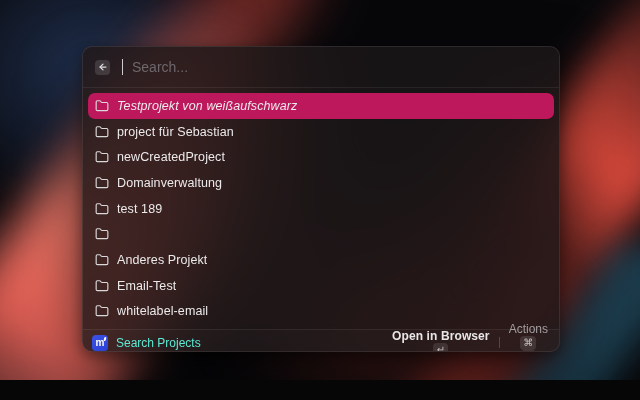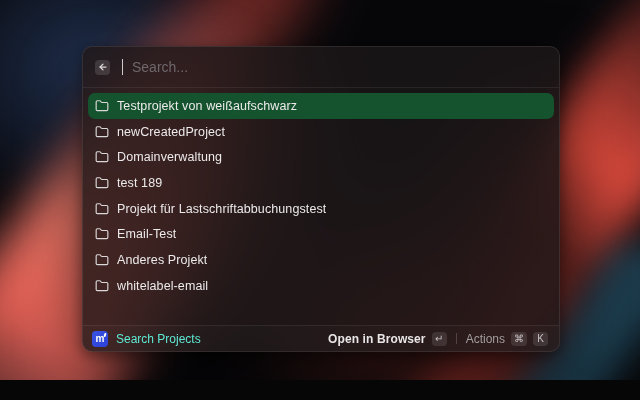--- a/index.html
+++ b/index.html
@@ -52,40 +52,40 @@
     align-items:center; justify-content:center; color:#dddadb; cursor:pointer; }
   .back-btn svg { width:10px; height:10px; display:block; }
   .caret { width:1px; height:16px; background:#cfcacd; margin-left:3px; }
   .search-input { flex:1; background:transparent; border:none; outline:none;
     color:#ece9ea; font-size:14px; font-family:"Liberation Sans", sans-serif; padding:0; }
   .search-input::placeholder { color:#6e686c; }
 
   .list { flex:1; padding:5px; display:flex; flex-direction:column; }
   .row { height:25.7px; flex:0 0 25.7px; border-radius:7px; display:flex;
     align-items:center; gap:8px; padding:0 7px; cursor:pointer; }
-  .row.selected { background:#14532d; }
+  .row.selected { background:#be185d;font-style:italic; }
   .row .ficon { width:14px; height:14px; flex:0 0 14px; color:#dbd8d9; display:flex; }
   .row .ficon svg { width:14px; height:14px; display:block; }
   .row .rlabel { font-size:12.5px; color:#eceaeb; letter-spacing:0.1px;
     white-space:nowrap; overflow:hidden; text-overflow:ellipsis; }
 
   .footer { height:26px; flex:0 0 26px; border-top:1px solid rgba(255,255,255,0.07);
     background:rgba(255,255,255,0.015);
     display:flex; align-items:center; padding:0 9px; gap:8px; }
   .logo { width:16px; height:16px; flex:0 0 16px; border-radius:4px;
     background:linear-gradient(140deg,#4a63f0,#2c41d6); position:relative;
     display:flex; align-items:center; justify-content:center;
     color:#fff; font-size:10px; font-weight:bold; line-height:1; }
   .logo::after { content:""; position:absolute; right:2.5px; top:2.5px; width:2px;
     height:4px; background:#fff; border-radius:1px; transform:rotate(18deg); }
   .footer-app { font-size:12px; color:#5eead4; }
   .footer-right { margin-left:auto; display:flex; align-items:center; gap:7px; }
-  .fbtn { display:flex; align-items:center; gap:6px; background:transparent;
+  .fbtn { display:flex; align-items:center; background:transparent;
     border:none; cursor:pointer; padding:2px 2px; border-radius:5px;
-    font-family:"Liberation Sans", sans-serif; }
+    font-family:"Liberation Sans", sans-serif;flex-direction:column; }
   .primary-label { font-size:12px; font-weight:bold; color:#e9e6e7; letter-spacing:0.1px; }
   .secondary-label { font-size:12px; color:#a39da0;text-align:center; }
   .kbd { min-width:15px; height:14px; padding:0 3px; border-radius:4px;
     background:rgba(255,255,255,0.11); color:#c6c1c4; font-size:10px;
     display:flex; align-items:center; justify-content:center; line-height:1; }
   .fsep { width:1px; height:11px; background:rgba(255,255,255,0.18); }
 </style>
 </head>
 <body>
 
@@ -126,20 +126,28 @@
       </svg>
     </span>
     <span class="rlabel">Testprojekt von weißaufschwarz</span>
   </div>
         <div class="row">
     <span class="ficon">
       <svg viewBox="0 0 24 24" fill="none" stroke="currentColor" stroke-width="2" stroke-linecap="round" stroke-linejoin="round">
         <path d="M20 20a2 2 0 0 0 2-2V8a2 2 0 0 0-2-2h-7.9a2 2 0 0 1-1.69-.9L9.6 3.9A2 2 0 0 0 7.93 3H4a2 2 0 0 0-2 2v13a2 2 0 0 0 2 2Z"></path>
       </svg>
     </span>
+    <span class="rlabel">project für Sebastian</span>
+  </div>
+        <div class="row">
+    <span class="ficon">
+      <svg viewBox="0 0 24 24" fill="none" stroke="currentColor" stroke-width="2" stroke-linecap="round" stroke-linejoin="round">
+        <path d="M20 20a2 2 0 0 0 2-2V8a2 2 0 0 0-2-2h-7.9a2 2 0 0 1-1.69-.9L9.6 3.9A2 2 0 0 0 7.93 3H4a2 2 0 0 0-2 2v13a2 2 0 0 0 2 2Z"></path>
+      </svg>
+    </span>
     <span class="rlabel">newCreatedProject</span>
   </div>
         <div class="row">
     <span class="ficon">
       <svg viewBox="0 0 24 24" fill="none" stroke="currentColor" stroke-width="2" stroke-linecap="round" stroke-linejoin="round">
         <path d="M20 20a2 2 0 0 0 2-2V8a2 2 0 0 0-2-2h-7.9a2 2 0 0 1-1.69-.9L9.6 3.9A2 2 0 0 0 7.93 3H4a2 2 0 0 0-2 2v13a2 2 0 0 0 2 2Z"></path>
       </svg>
     </span>
     <span class="rlabel">Domainverwaltung</span>
   </div>
@@ -150,37 +158,36 @@
       </svg>
     </span>
     <span class="rlabel">test 189</span>
   </div>
         <div class="row">
     <span class="ficon">
       <svg viewBox="0 0 24 24" fill="none" stroke="currentColor" stroke-width="2" stroke-linecap="round" stroke-linejoin="round">
         <path d="M20 20a2 2 0 0 0 2-2V8a2 2 0 0 0-2-2h-7.9a2 2 0 0 1-1.69-.9L9.6 3.9A2 2 0 0 0 7.93 3H4a2 2 0 0 0-2 2v13a2 2 0 0 0 2 2Z"></path>
       </svg>
     </span>
-    <span class="rlabel">Projekt für Lastschriftabbuchungstest</span>
+  </div>
+        <div class="row">
+    <span class="ficon">
+      <svg viewBox="0 0 24 24" fill="none" stroke="currentColor" stroke-width="2" stroke-linecap="round" stroke-linejoin="round">
+        <path d="M20 20a2 2 0 0 0 2-2V8a2 2 0 0 0-2-2h-7.9a2 2 0 0 1-1.69-.9L9.6 3.9A2 2 0 0 0 7.93 3H4a2 2 0 0 0-2 2v13a2 2 0 0 0 2 2Z"></path>
+      </svg>
+    </span>
+    <span class="rlabel">Anderes Projekt</span>
   </div>
         <div class="row">
     <span class="ficon">
       <svg viewBox="0 0 24 24" fill="none" stroke="currentColor" stroke-width="2" stroke-linecap="round" stroke-linejoin="round">
         <path d="M20 20a2 2 0 0 0 2-2V8a2 2 0 0 0-2-2h-7.9a2 2 0 0 1-1.69-.9L9.6 3.9A2 2 0 0 0 7.93 3H4a2 2 0 0 0-2 2v13a2 2 0 0 0 2 2Z"></path>
       </svg>
     </span>
     <span class="rlabel">Email-Test</span>
-  </div>
-        <div class="row">
-    <span class="ficon">
-      <svg viewBox="0 0 24 24" fill="none" stroke="currentColor" stroke-width="2" stroke-linecap="round" stroke-linejoin="round">
-        <path d="M20 20a2 2 0 0 0 2-2V8a2 2 0 0 0-2-2h-7.9a2 2 0 0 1-1.69-.9L9.6 3.9A2 2 0 0 0 7.93 3H4a2 2 0 0 0-2 2v13a2 2 0 0 0 2 2Z"></path>
-      </svg>
-    </span>
-    <span class="rlabel">Anderes Projekt</span>
   </div>
         <div class="row">
     <span class="ficon">
       <svg viewBox="0 0 24 24" fill="none" stroke="currentColor" stroke-width="2" stroke-linecap="round" stroke-linejoin="round">
         <path d="M20 20a2 2 0 0 0 2-2V8a2 2 0 0 0-2-2h-7.9a2 2 0 0 1-1.69-.9L9.6 3.9A2 2 0 0 0 7.93 3H4a2 2 0 0 0-2 2v13a2 2 0 0 0 2 2Z"></path>
       </svg>
     </span>
     <span class="rlabel">whitelabel-email</span>
   </div>
       </div>

